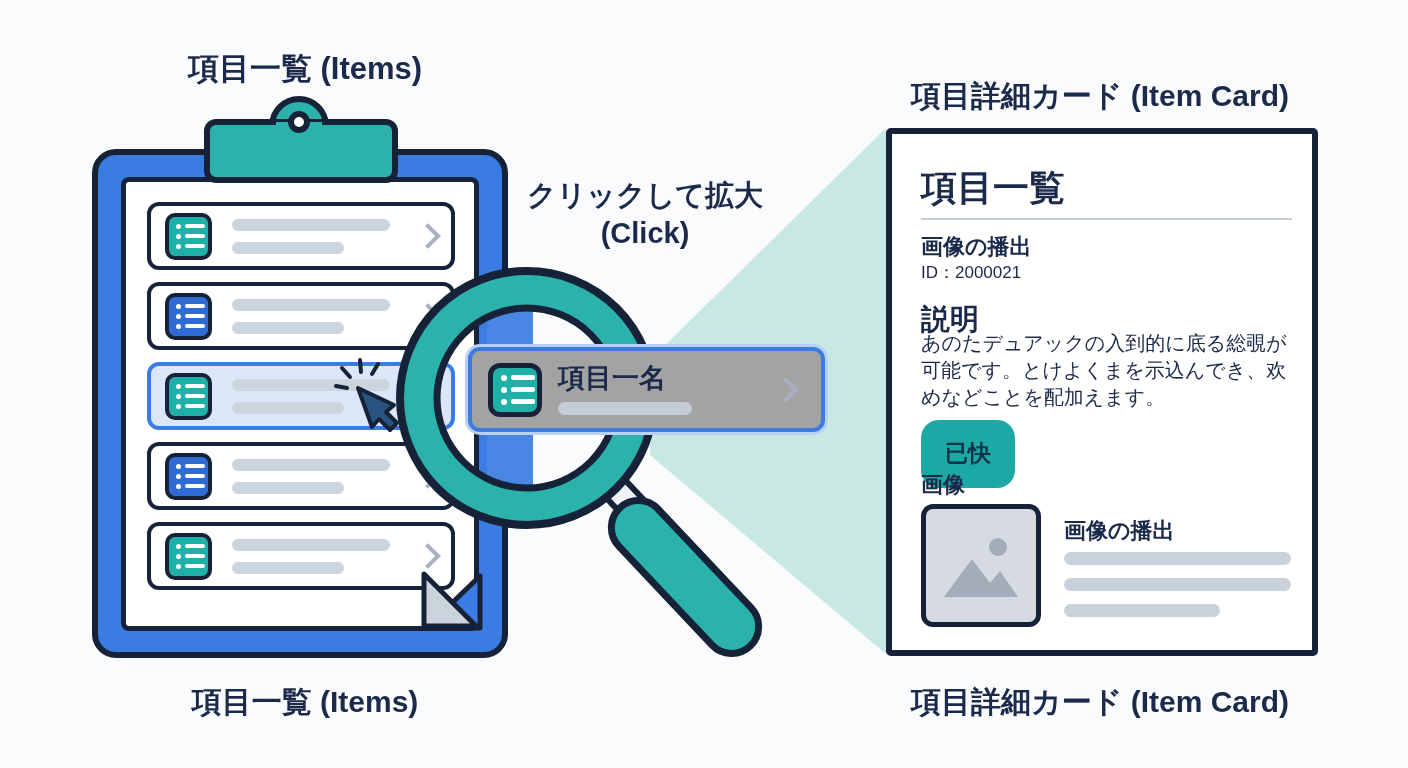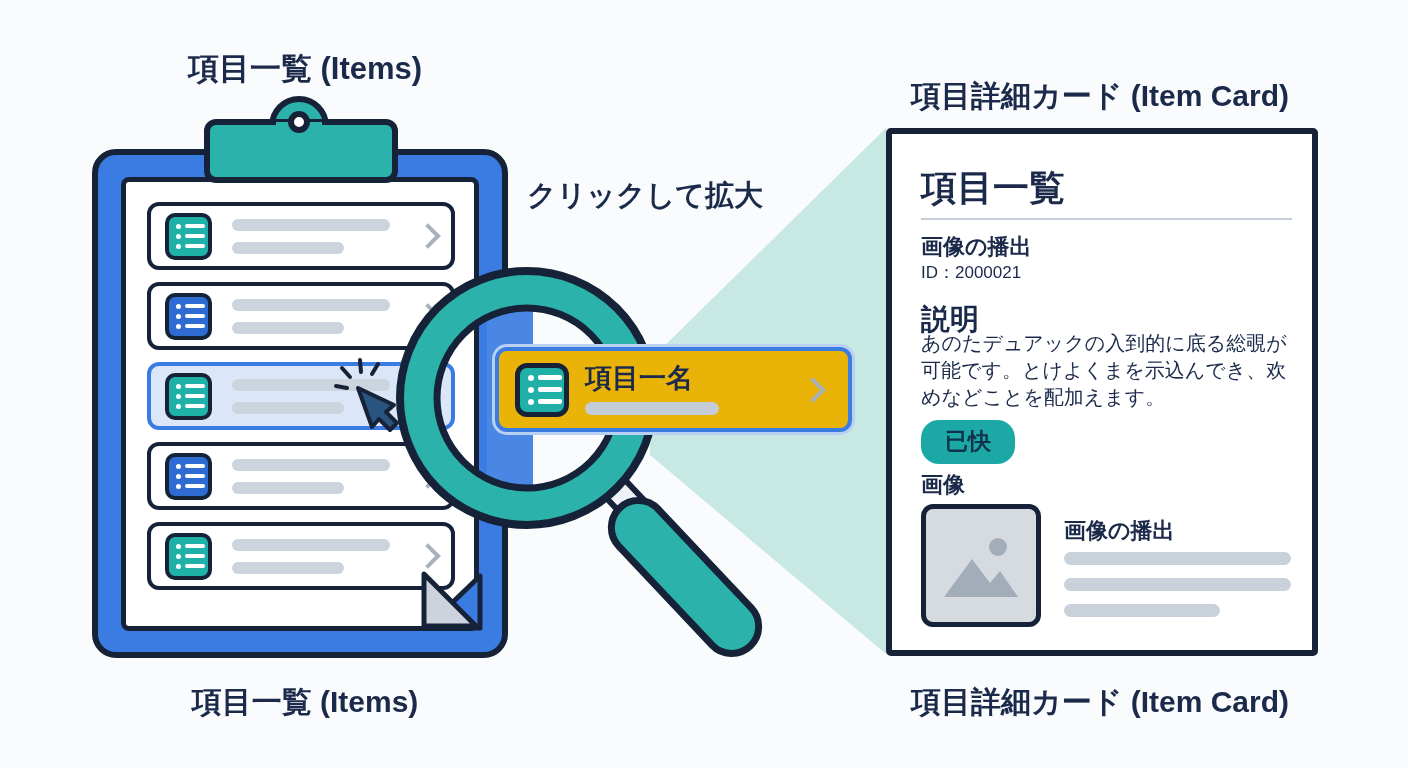--- a/index.html
+++ b/index.html
@@ -66,21 +66,21 @@
     width:14px;height:14px;border-top:4px solid #a8b2bf;border-right:4px solid #a8b2bf;
     transform:rotate(45deg);flex:0 0 auto;margin-left:8px;
   }
   .page-curl{left:416px;top:562px;z-index:2;}
 
   
   #magnifier{left:0;top:0;z-index:3;pointer-events:none;}
 
   
   .zoom-card{
-    left:495px;top:347px;width:357px;height:85px;background:#eab308;
+    left:468px;top:347px;width:357px;height:85px;background:#a3a3a3;
     border:4px solid #3b7ce2;border-radius:12px;box-sizing:border-box;
     box-shadow:0 0 0 3px #b8d0f2;z-index:4;display:flex;align-items:center;padding:0 16px;
   }
   .zoom-icon{
     width:54px;height:54px;border-radius:12px;border:5px solid #152238;
     box-sizing:border-box;background:#1fb0a8;flex:0 0 auto;
     display:flex;flex-direction:column;justify-content:center;gap:6px;padding-left:8px;
   }
   .zoom-icon .li-dot{width:6px;height:6px;}
   .zoom-icon .li-bar{width:24px;height:5px;}
@@ -101,21 +101,21 @@
   .dc-title{top:30px;font-size:36px;font-weight:bold;}
   .dc-divider{top:84px;width:371px;height:2px;background:#c6cedb;}
   .dc-name{top:98px;font-size:22px;font-weight:bold;}
   .dc-id{top:127px;font-size:17px;}
   .dc-desc-label{top:166px;font-size:29px;font-weight:bold;}
   .dc-desc{top:196px;width:382px;font-size:20px;line-height:27px;}
   .dc-status{top:286px;display:flex;align-items:center;gap:16px;}
   .dc-status-label{font-size:24px;font-weight:bold;}
   .status-badge{
     background:#1ca9a5;color:#11324d;font-size:23px;font-weight:bold;
-    padding:8px 24px;border-radius:18px;line-height:1.2;
+    padding:20px 24px;border-radius:18px;line-height:1.2;
   }
   .dc-image-label{top:336px;font-size:22px;font-weight:bold;text-align:right;}
   .img-ph{
     top:370px;width:120px;height:123px;background:#d6dbe2;
     border:5px solid #152238;border-radius:12px;box-sizing:border-box;
     display:flex;align-items:center;justify-content:center;
   }
   .dc-caption{left:172px;top:382px;font-size:22px;font-weight:bold;}
   .cap-bar{left:172px;height:13px;border-radius:7px;background:#c9d1db;}
   .cb1{top:418px;width:227px;}
@@ -135,20 +135,21 @@
 <svg id="beam" class="abs" width="1408" height="768">
   <polygon points="650,360 886,128 886,654 650,455" fill="#c8e8e4"></polygon>
 </svg>
 
 <div class="abs label lbl-items-top">項目一覧 (Items)</div>
 <div class="abs label lbl-items-bottom">項目一覧 (Items)</div>
 <div class="abs label lbl-card-top">項目詳細カード (Item Card)</div>
 <div class="abs label lbl-card-bottom">項目詳細カード (Item Card)</div>
 <div class="abs label lbl-click">
   <div>クリックして拡大</div>
+  <div>(Click)</div>
 </div>
 
 <div class="abs clipboard-frame"></div>
 <div class="abs clipboard-paper"></div>
 <div class="abs clip-bump"></div>
 <div class="abs clip-body"></div>
 <div class="abs clip-patch"></div>
 <div class="abs clip-hole"></div>
 
 <div class="abs row" style="top:202px">

